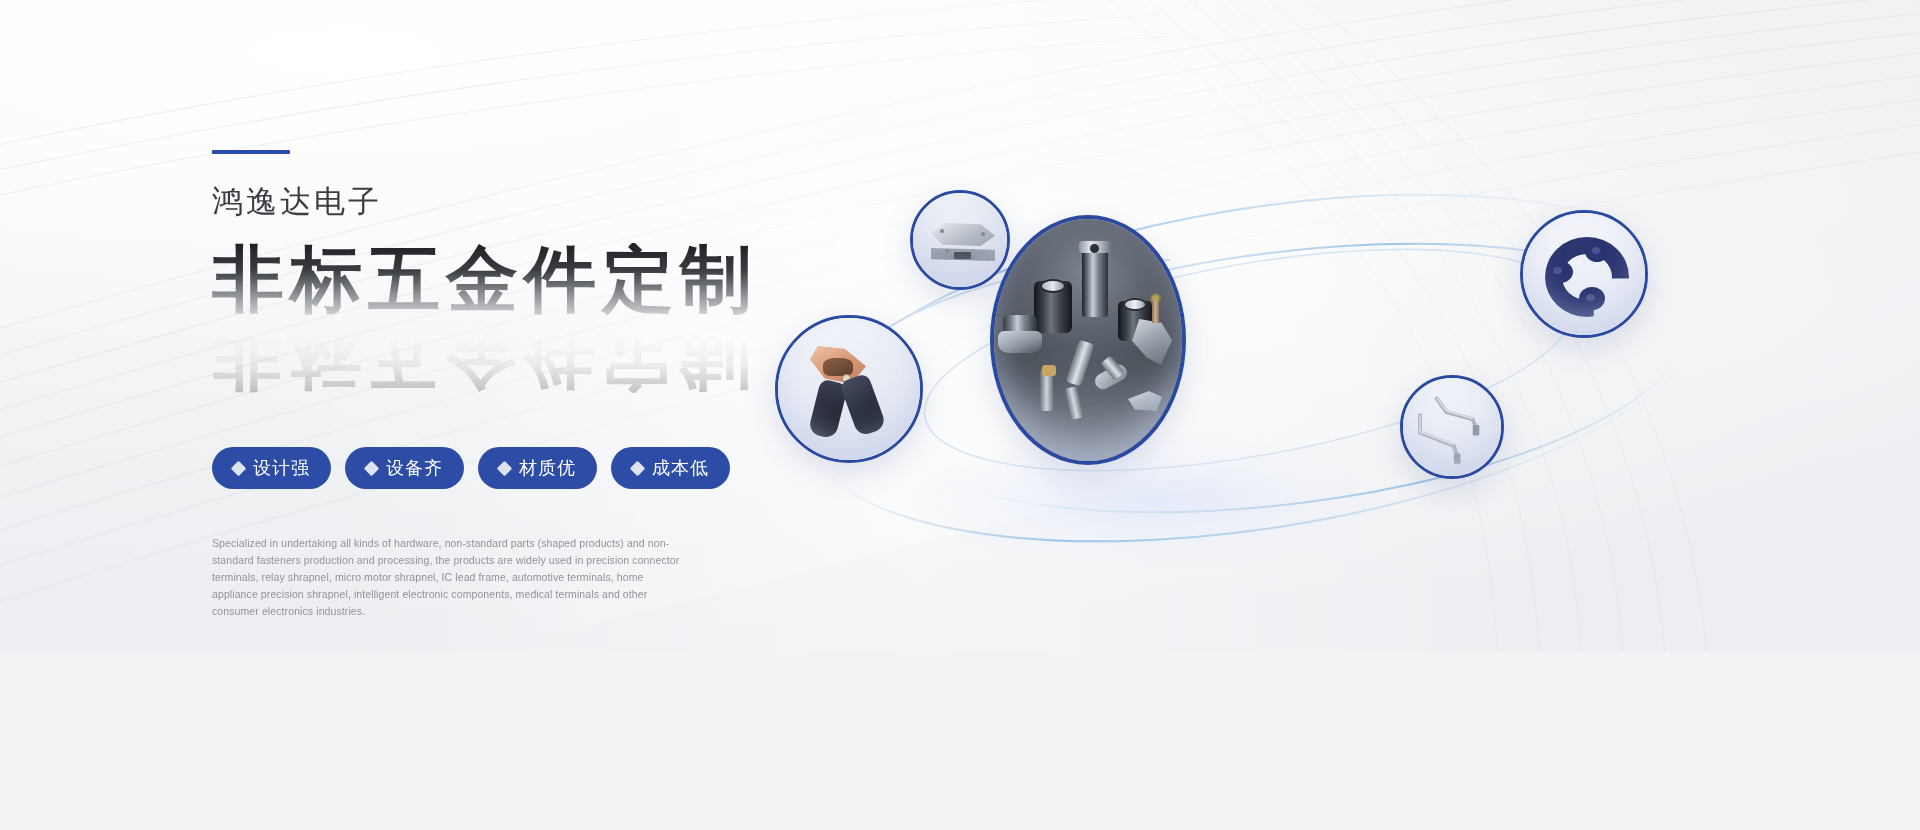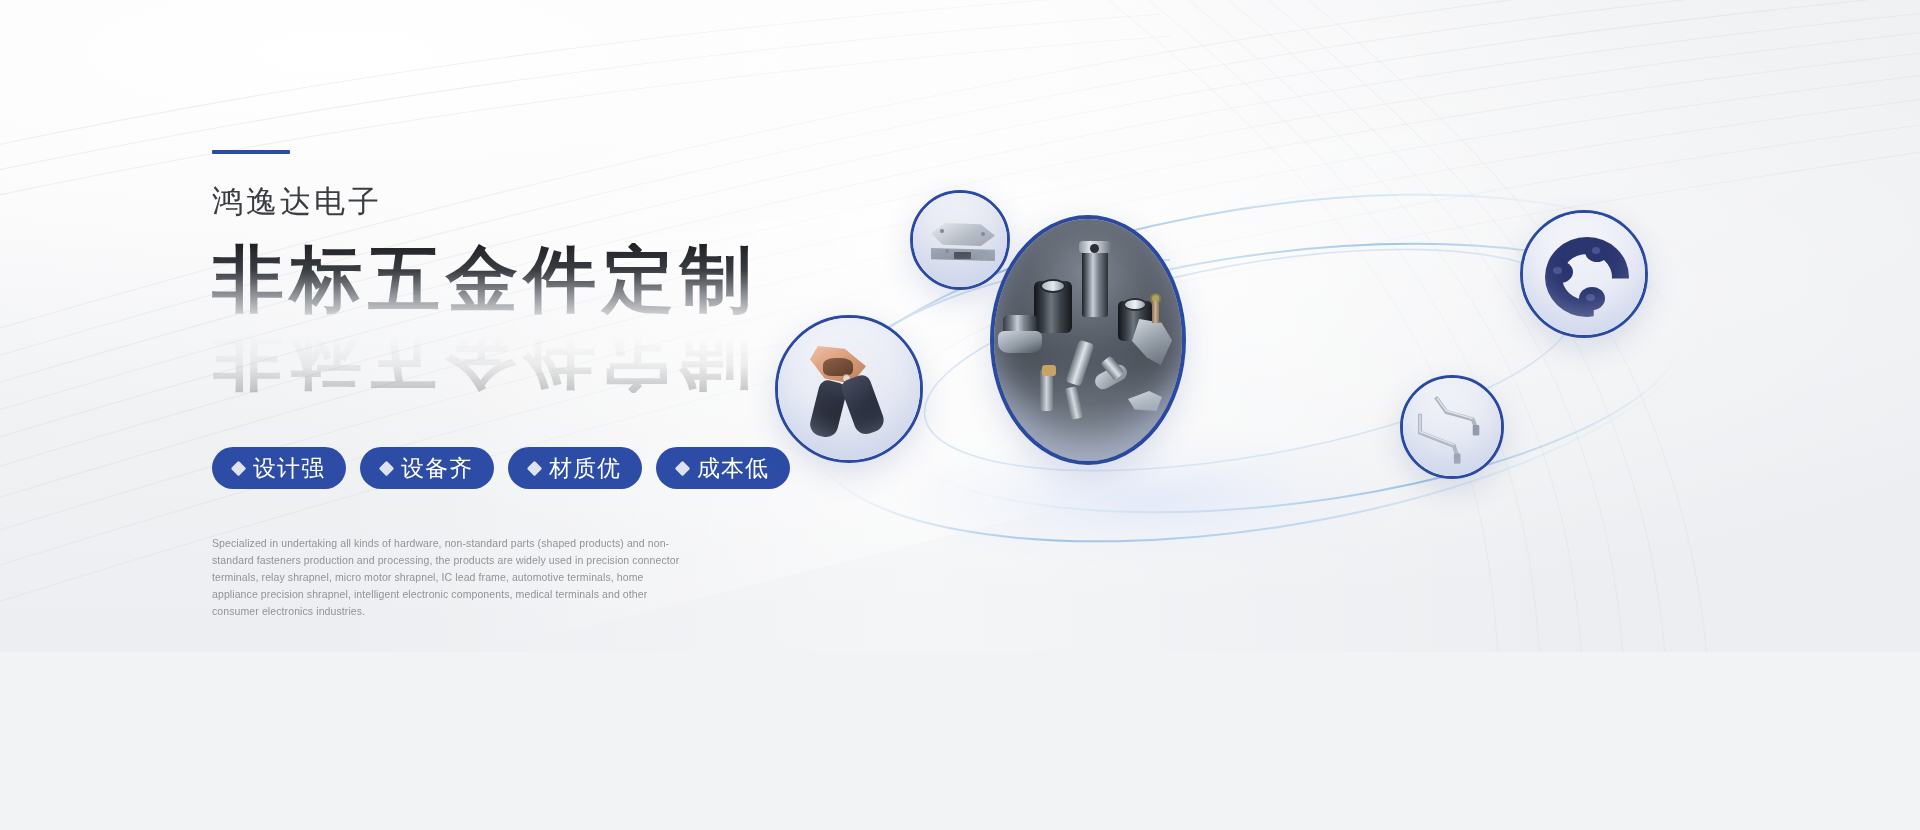--- a/index.html
+++ b/index.html
@@ -69,21 +69,21 @@
     pointer-events:none;
   }
 
   
   .tags{ display:flex; gap:14px; margin-top:54px; }
   .tag{
     display:flex; align-items:center; gap:9px;
     height:42px; padding:0 21px;
     background:#2c4ca6; color:#ffffff;
     border-radius:21px; border:none;
-    font-size:23px; letter-spacing:1px;
+    font-size:18px; letter-spacing:1px;
     font-family:"Liberation Sans","DejaVu Sans",sans-serif;
     cursor:pointer; white-space:nowrap;
   }
   .tag .dia{
     width:11px; height:11px; background:#dfe3ef;
     transform:rotate(45deg); border-radius:1.5px; flex:none;
   }
 
   
   .desc{

